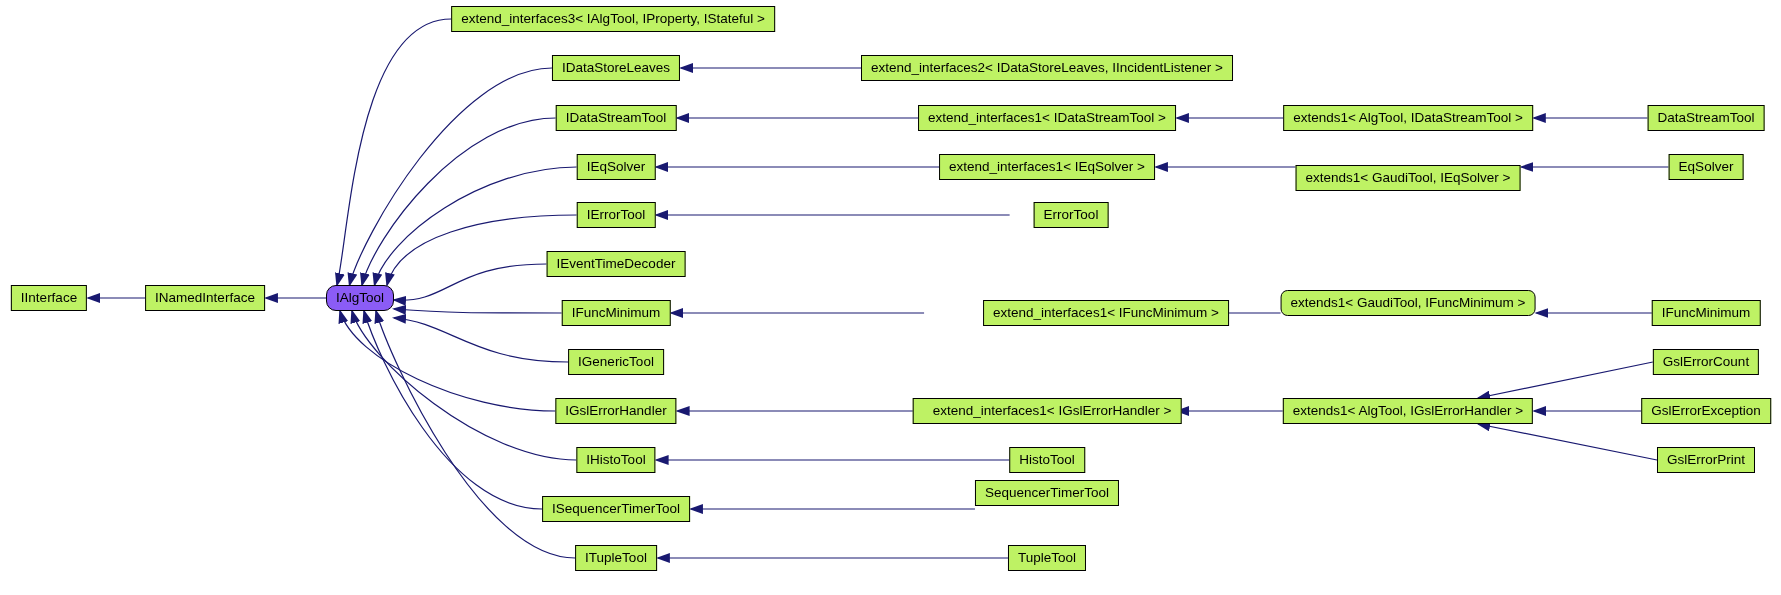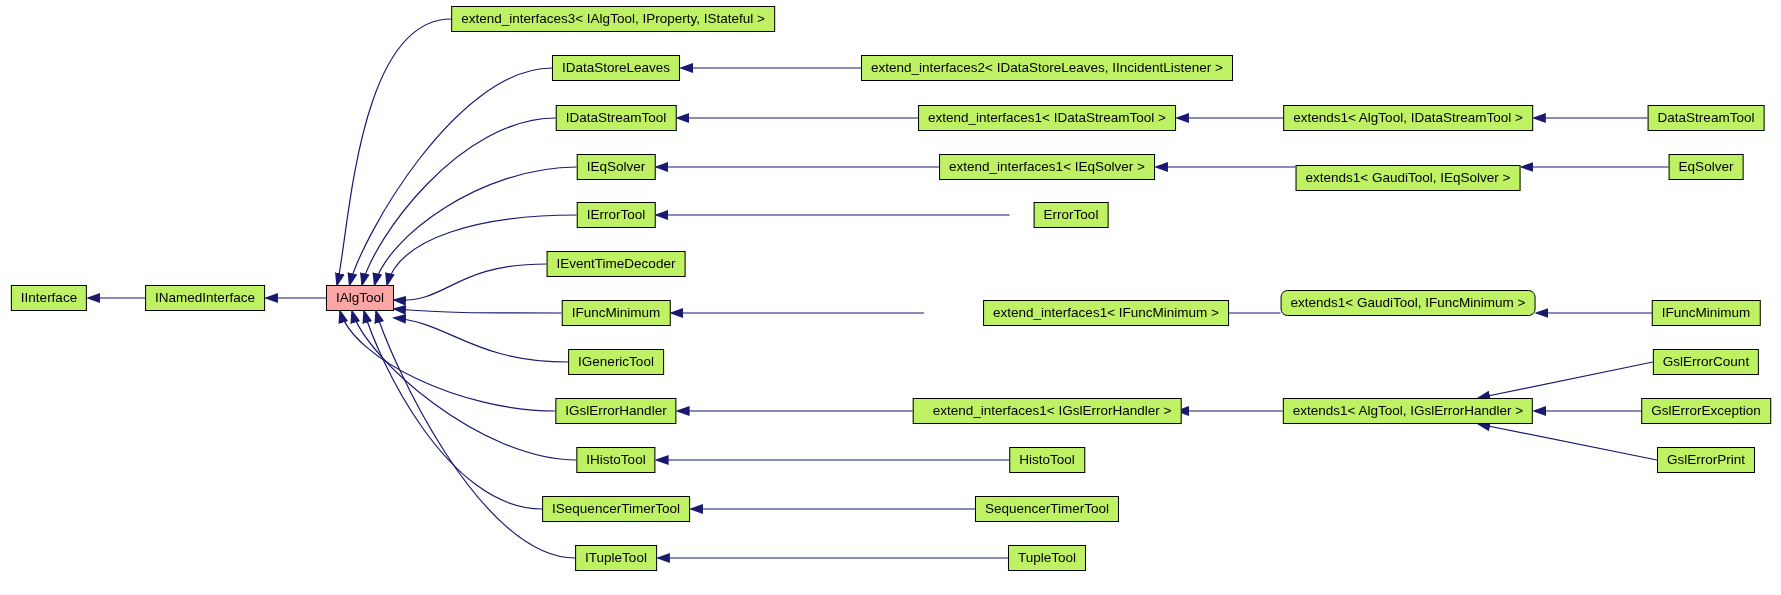--- a/index.html
+++ b/index.html
@@ -23,21 +23,21 @@
     border: 1px solid #000000;
     background: #bef264;
     color: #000000;
     font-size: 13.5px;
     line-height: 16px;
     padding: 4px 9px;
     white-space: nowrap;
     cursor: pointer;
     z-index: 2;
   }
-  .node.highlighted { background: #fca5a5; }
+  .node.highlighted { background: #8b5cf6; border-radius: 10px; }
 </style>
 </head>
 <body>
 
 <div class="diagram">
   <svg class="edges-layer" width="1781" height="595" viewBox="0 0 1781 595" xmlns="http://www.w3.org/2000/svg">
     <defs>
       <marker id="arrow" markerUnits="userSpaceOnUse" markerWidth="14" markerHeight="10" refX="12" refY="5" orient="auto">
         <path d="M14,5 L0,0 L0,10 z" fill="#191970"></path>
       </marker>
@@ -103,17 +103,17 @@
       <div class="node" id="node-igenerictool" style="left: 616px; top: 362px;">IGenericTool</div>
       <div class="node" id="node-igslerrorhandler" style="left: 616px; top: 411px;">IGslErrorHandler</div>
       <div class="node" id="node-ext1_gslerrorhandler" style="left: 1047px; top: 411px; padding-left: 19px;">extend_interfaces1&lt; IGslErrorHandler &gt;</div>
       <div class="node" id="node-extends1_gslerrorhandler" style="left: 1408px; top: 411px;">extends1&lt; AlgTool, IGslErrorHandler &gt;</div>
       <div class="node" id="node-gslerrorcount" style="left: 1706px; top: 362px;">GslErrorCount</div>
       <div class="node" id="node-gslerrorexception" style="left: 1706px; top: 411px;">GslErrorException</div>
       <div class="node" id="node-gslerrorprint" style="left: 1706px; top: 460px;">GslErrorPrint</div>
       <div class="node" id="node-ihistotool" style="left: 616px; top: 460px;">IHistoTool</div>
       <div class="node" id="node-histotool" style="left: 1047px; top: 460px;">HistoTool</div>
       <div class="node" id="node-isequencertimertool" style="left: 616px; top: 509px;">ISequencerTimerTool</div>
-      <div class="node" id="node-sequencertimertool" style="left: 1047px; top: 509px;">SequencerTimerTool</div>
+      <div class="node" id="node-sequencertimertool" style="left: 1047px; top: 493px;">SequencerTimerTool</div>
       <div class="node" id="node-itupletool" style="left: 616px; top: 558px;">ITupleTool</div>
       <div class="node" id="node-tupletool" style="left: 1047px; top: 558px;">TupleTool</div>
     </div>
 </div>
 
 </body></html>

